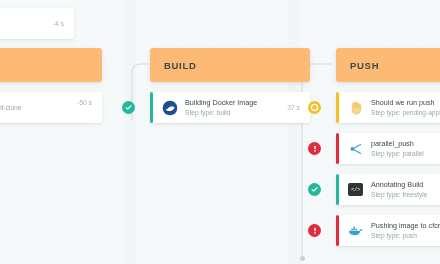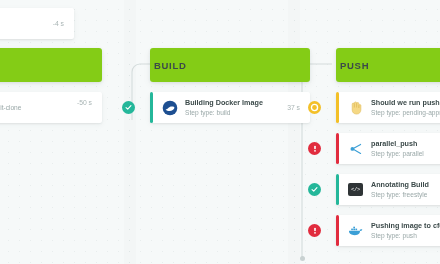--- a/index.html
+++ b/index.html
@@ -36,25 +36,25 @@
   }
 
   
   .column { position:absolute; }
   .col-build { left:150px; top:48px;  width:160px; }
   .col-push  { left:336px; top:48px;  width:118px; }
   .col-left  { left:-46px; top:48px;  width:148px; }
   .col-top   { left:-34px; top:8px;   width:108px; }
 
   .stage-head {
-    background:#84cc16;
+    background:#fdba74;
     border-radius:3px;
     height:34px;
     display:flex; align-items:center;
-    padding:0 4px;
+    padding:0 14px;
     box-shadow:0 1px 3px rgba(40,60,60,0.10), 0 3px 8px rgba(40,60,60,0.05);
     text-align:center;
   }
   .stage-head .title {
     font-size:9.5px; font-weight:bold; letter-spacing:0.7px;
     color:#3c4a4a;
   }
 
   
   .step {
@@ -71,21 +71,21 @@
     width:2.5px; border-radius:2px; background:var(--accent,#cfd8d8);
   }
   .step-icon {
     width:17px; height:17px; flex:0 0 17px;
     margin-right:7px;
     display:flex; align-items:center; justify-content:center;
   }
   .step-icon svg { display:block; }
   .step-text { flex:1 1 auto; min-width:0; }
   .step-name {
-    font-size:7.2px; font-weight:bold; color:#3c4a4a;
+    font-size:7.2px; font-weight:normal; color:#3c4a4a;
     line-height:1.35; white-space:nowrap; overflow:hidden;
   }
   .step-type {
     font-size:6.6px; color:#9aa8a8; line-height:1.4;
     white-space:nowrap; overflow:hidden;
   }
   .step-dur {
     font-size:6.8px; color:#a8b4b4; margin-left:6px; flex:0 0 auto;
   }
 

